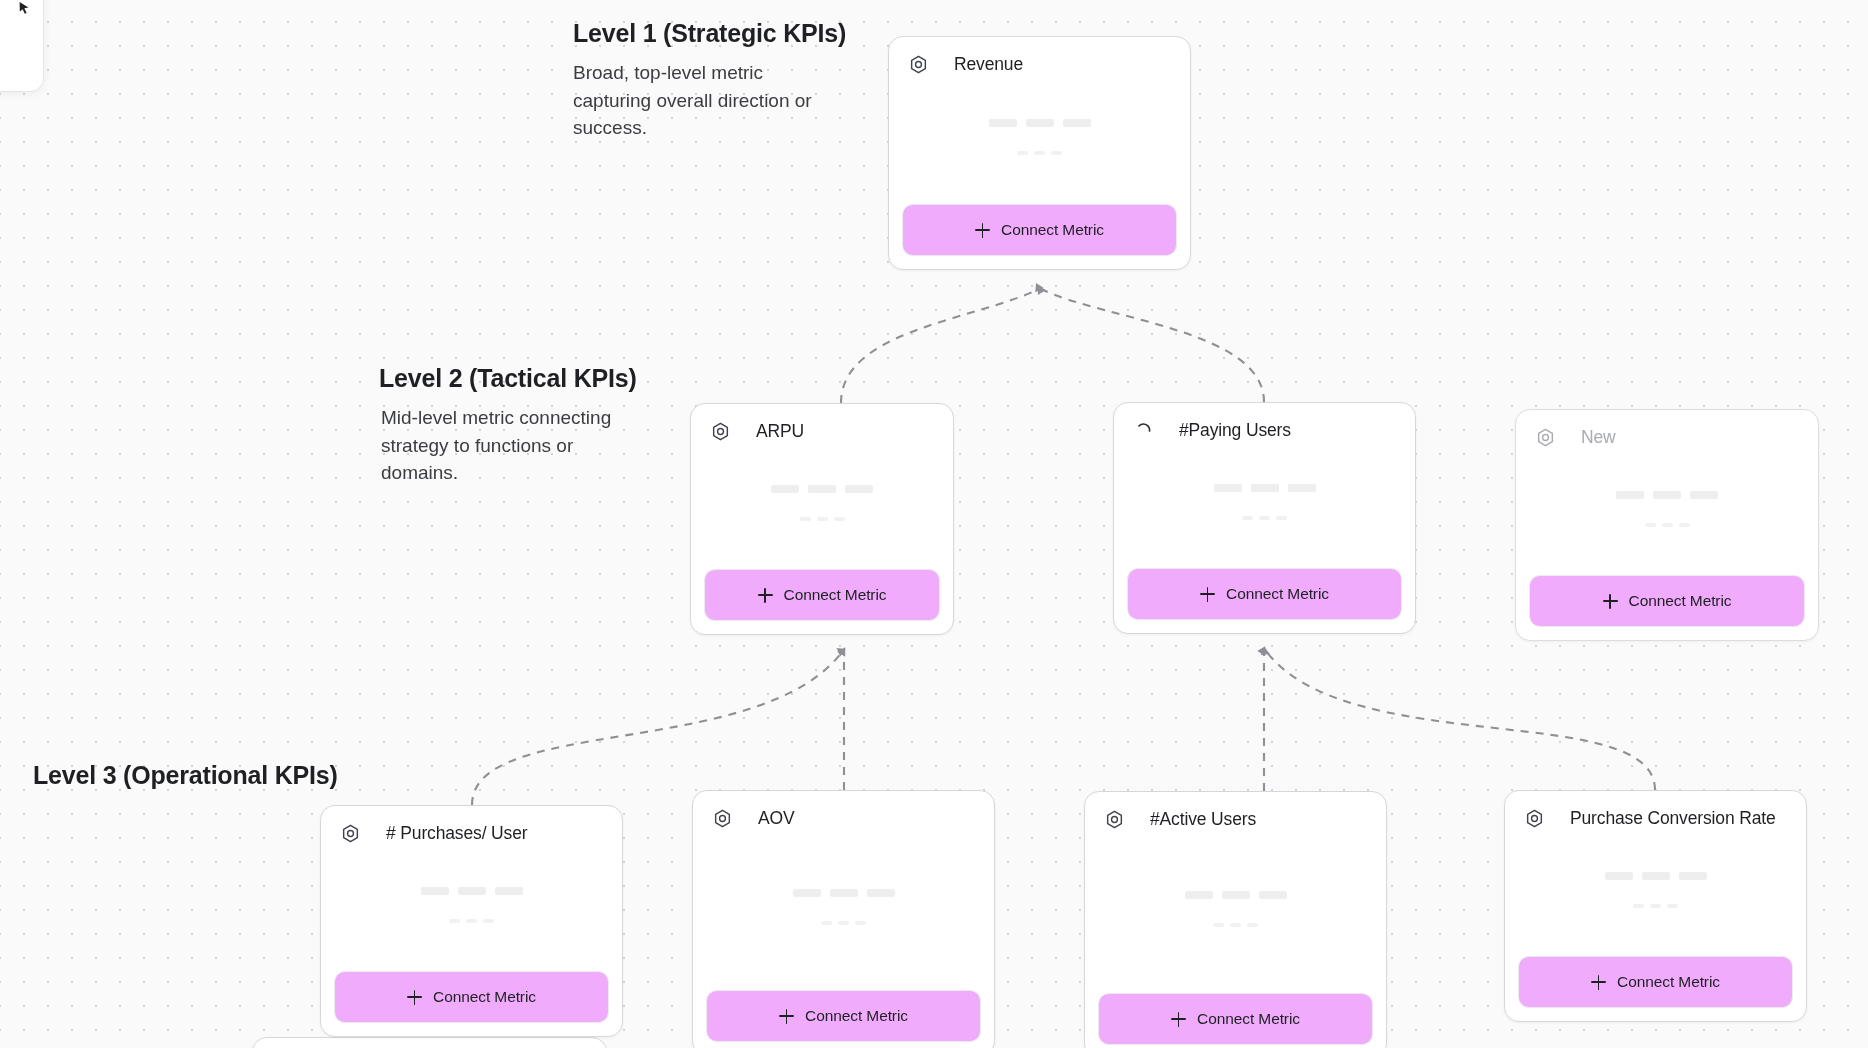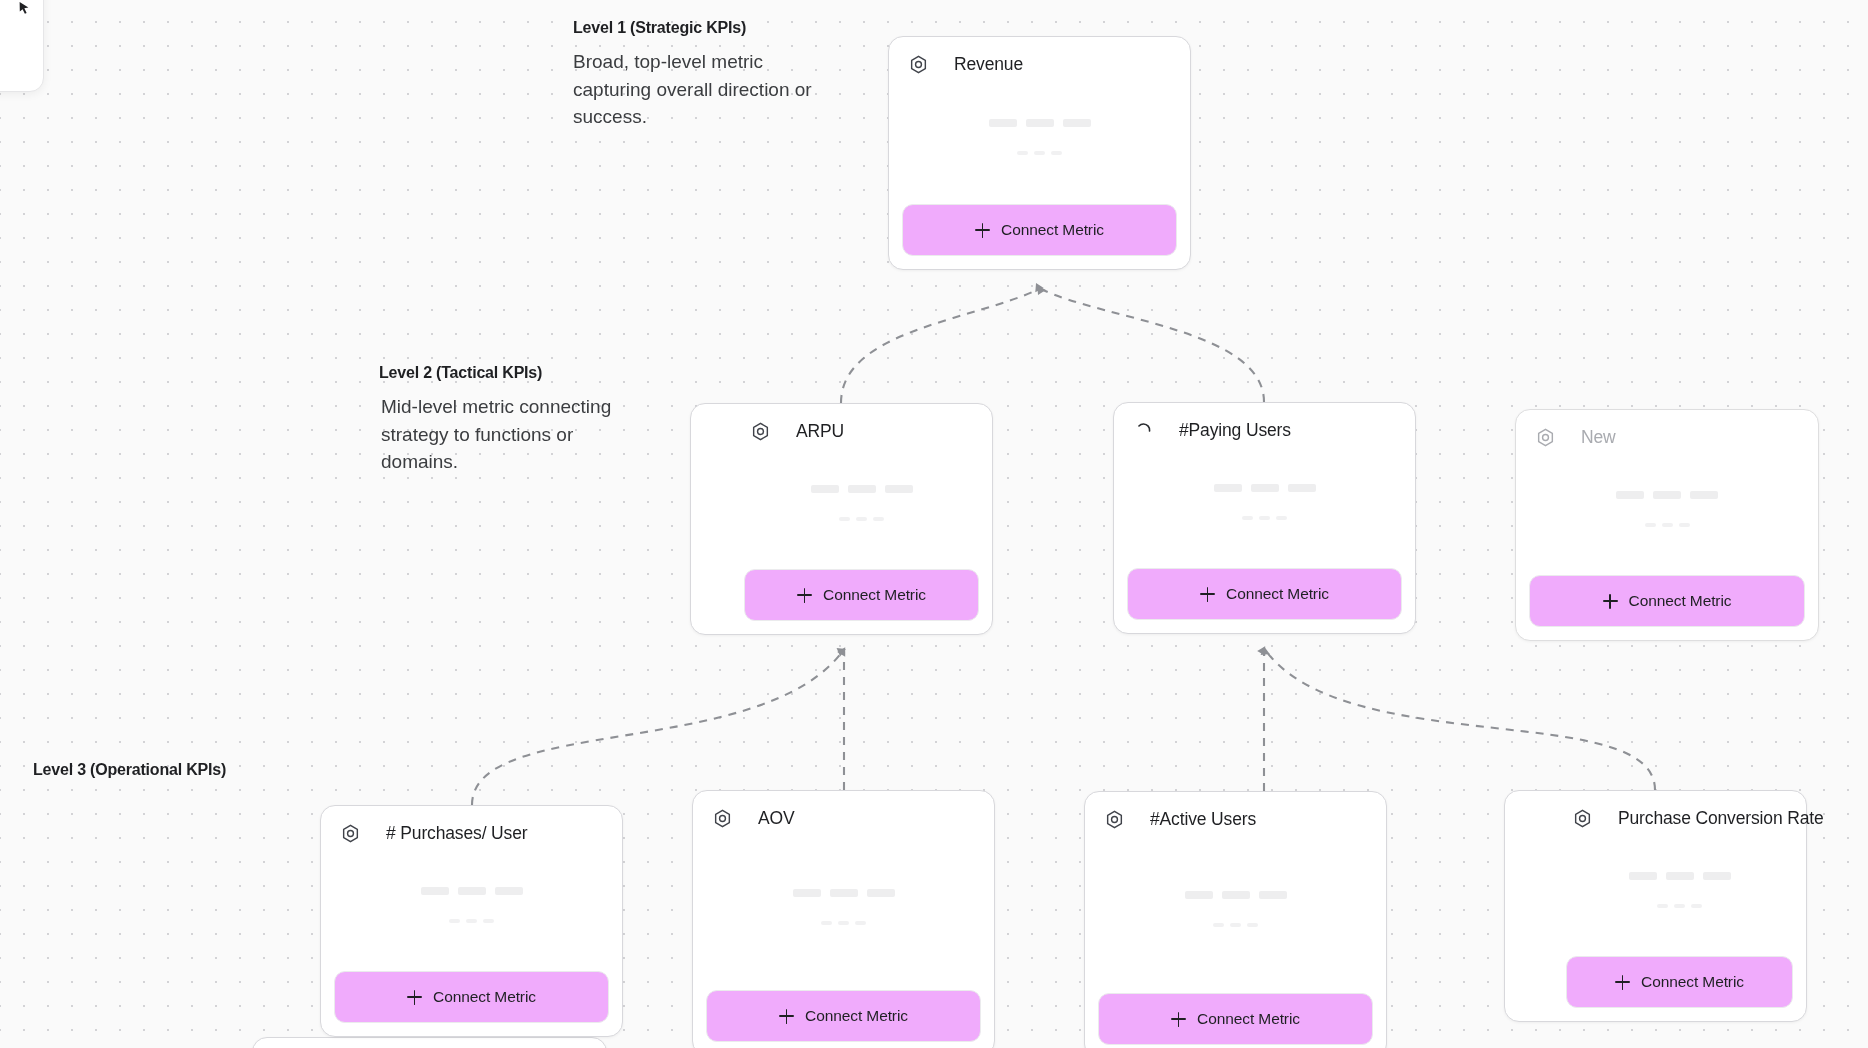--- a/index.html
+++ b/index.html
@@ -41,21 +41,21 @@
     right: 12px;
     top: 46px;
     width: 14px;
     height: 14px;
     color: #1f2023;
   }
 
   
   .level-label { position: absolute; z-index: 4; }
   .level-label h2 {
-    font-size: 16px;
+    font-size: 25px;
     font-weight: 700;
     color: #1f2023;
     letter-spacing: -0.2px;
     white-space: nowrap;
     line-height: 1.2;
   }
   .level-label p {
     font-size: 19px;
     font-weight: 400;
     color: #3b3d40;
@@ -149,27 +149,27 @@
   .connect-label {
     font-size: 15.5px;
     font-weight: 500;
     color: #1f2023;
     letter-spacing: -0.1px;
     white-space: nowrap;
   }
 
   
   #card-revenue  { left: 888px;  top: 36px;  width: 303px; height: 234px; }
-  #card-arpu     { left: 690px;  top: 403px; width: 303px; height: 232px; padding-left: 40px; }
+  #card-arpu     { left: 690px;  top: 403px; width: 264px; height: 232px; }
   #card-paying   { left: 1113px; top: 402px; width: 303px; height: 232px; }
   #card-new      { left: 1515px; top: 409px; width: 304px; height: 232px; }
   #card-purchases{ left: 320px;  top: 805px; width: 303px; height: 232px; }
   #card-aov      { left: 692px;  top: 790px; width: 303px; height: 266px; }
   #card-active   { left: 1084px; top: 791px; width: 303px; height: 268px; justify-content: center; }
-  #card-pcr      { left: 1504px; top: 790px; width: 303px; height: 232px; padding-left: 48px; }
+  #card-pcr      { left: 1504px; top: 790px; width: 303px; height: 232px; }
   
   #card-extra {
     left: 252px; top: 1037px; width: 355px; height: 120px;
     z-index: 2;
   }
 
   
   #edges {
     position: absolute;
     left: 0; top: 0;

